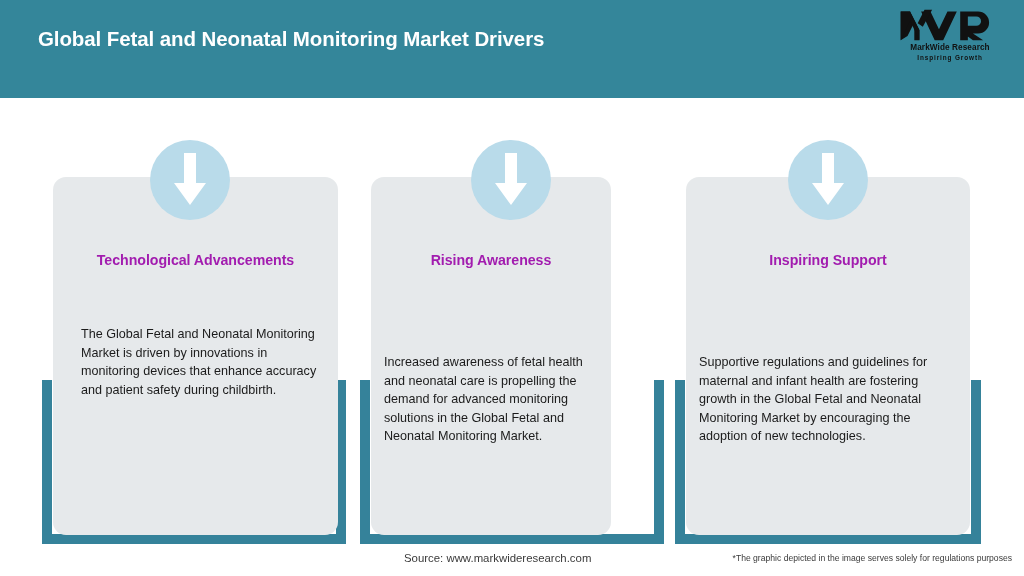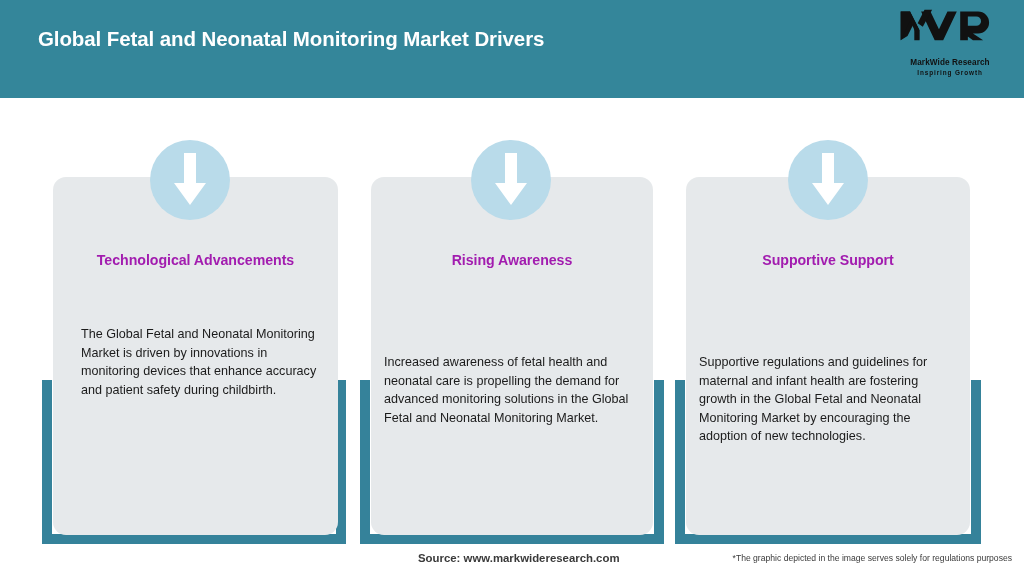--- a/index.html
+++ b/index.html
@@ -54,21 +54,21 @@
     width: 100%;
     height: 34px;
   }
   .logo-name {
     display: block;
     font-size: 8.2px;
     font-weight: bold;
     color: #111111;
     letter-spacing: 0.1px;
     line-height: 10px;
-    margin-top: 16px;
+    margin-top: 1px;
   }
   .logo-tag {
     display: block;
     font-size: 6.4px;
     font-weight: bold;
     color: #111111;
     letter-spacing: 0.9px;
     line-height: 9px;
   }
 
@@ -126,25 +126,25 @@
   .badge svg {
     display: block;
     position: absolute;
     left: 23px;
     top: 13px;
   }
 
   
   .source {
     position: absolute;
-    left: 418px;
+    left: 404px;
     top: 558px;
     transform: translateY(-50%);
     font-size: 11.4px;
-    font-weight: bold;
+    font-weight: normal;
     color: #3a3a3a;
     white-space: nowrap;
   }
   .disclaimer {
     position: absolute;
     right: 12px;
     top: 558px;
     transform: translateY(-50%);
     font-size: 8.6px;
     color: #3a3a3a;
@@ -184,35 +184,35 @@
     </div>
     <div class="badge" style="left:150px; top:140px;">
       <svg width="34" height="54" viewBox="0 0 34 54">
         <polygon points="11,0 23,0 23,30 33,30 17,52 1,30 11,30" fill="#ffffff"></polygon>
       </svg>
     </div>
   </div>
 
   <div class="card-wrap">
     <div class="frame" style="left:360px; top:380px; width:304px; height:164px;"></div>
-    <div class="card" style="left:371px; top:177px; width:282px; height:358px;">
+    <div class="card" style="left:371px; top:177px; width:240px; height:358px;">
       <div class="card-title">Rising Awareness</div>
       <div class="card-body indent-b">Increased awareness of fetal health and neonatal care is propelling the demand for advanced monitoring solutions in the Global Fetal and Neonatal Monitoring Market.</div>
     </div>
     <div class="badge" style="left:471px; top:140px;">
       <svg width="34" height="54" viewBox="0 0 34 54">
         <polygon points="11,0 23,0 23,30 33,30 17,52 1,30 11,30" fill="#ffffff"></polygon>
       </svg>
     </div>
   </div>
 
   <div class="card-wrap">
     <div class="frame" style="left:675px; top:380px; width:306px; height:164px;"></div>
     <div class="card" style="left:686px; top:177px; width:284px; height:358px;">
-      <div class="card-title">Supportive Support</div>
+      <div class="card-title">Inspiring Support</div>
       <div class="card-body indent-b">Supportive regulations and guidelines for maternal and infant health are fostering growth in the Global Fetal and Neonatal Monitoring Market by encouraging the adoption of new technologies.</div>
     </div>
     <div class="badge" style="left:788px; top:140px;">
       <svg width="34" height="54" viewBox="0 0 34 54">
         <polygon points="11,0 23,0 23,30 33,30 17,52 1,30 11,30" fill="#ffffff"></polygon>
       </svg>
     </div>
   </div>
 
   <div class="source">Source: www.markwideresearch.com</div>

